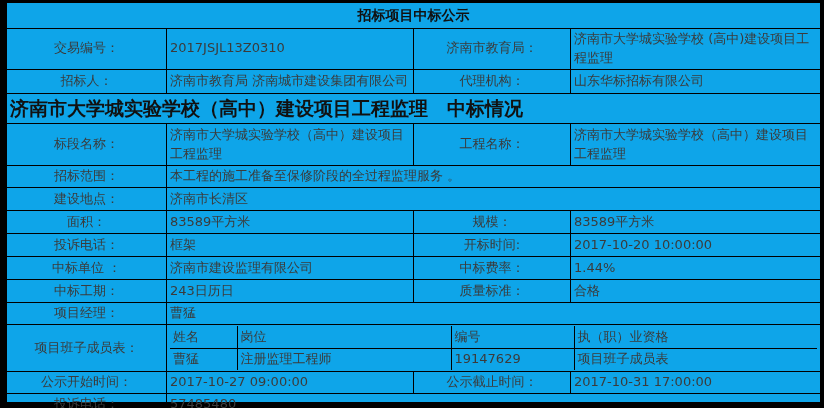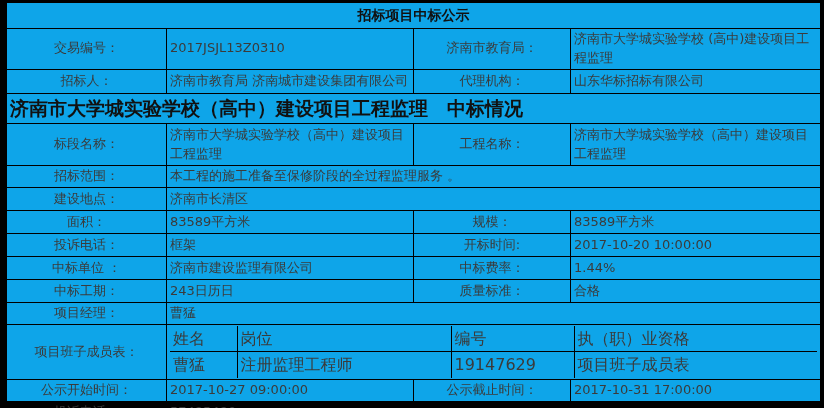--- a/index.html
+++ b/index.html
@@ -20,21 +20,21 @@
     overflow:hidden;
     word-break:break-all;
   }
   td.title-cell{font-weight:bold;text-align:center;color:#111;font-size:14px;}
   td.section-cell{font-weight:bold;color:#111;font-size:19px;padding-left:2px;}
   td.lbl{text-align:center;}
   td.val{text-align:left;}
   td.nested-cell{padding:0;vertical-align:top;}
   table.inner{
     width:100%;height:100%;border-collapse:collapse;table-layout:fixed;
-    font-size:16px;color:#3b3b3b;
+    font-size:13px;color:#3b3b3b;
   }
   table.inner td{
     border:0;border-left:1px solid #000;border-top:1px solid #000;
     padding:1px 3px;vertical-align:middle;overflow:hidden;word-break:break-all;
   }
   table.inner tr:first-child td{border-top:0;}
   table.inner td:first-child{border-left:0;}
 </style>
 </head>
 <body>

